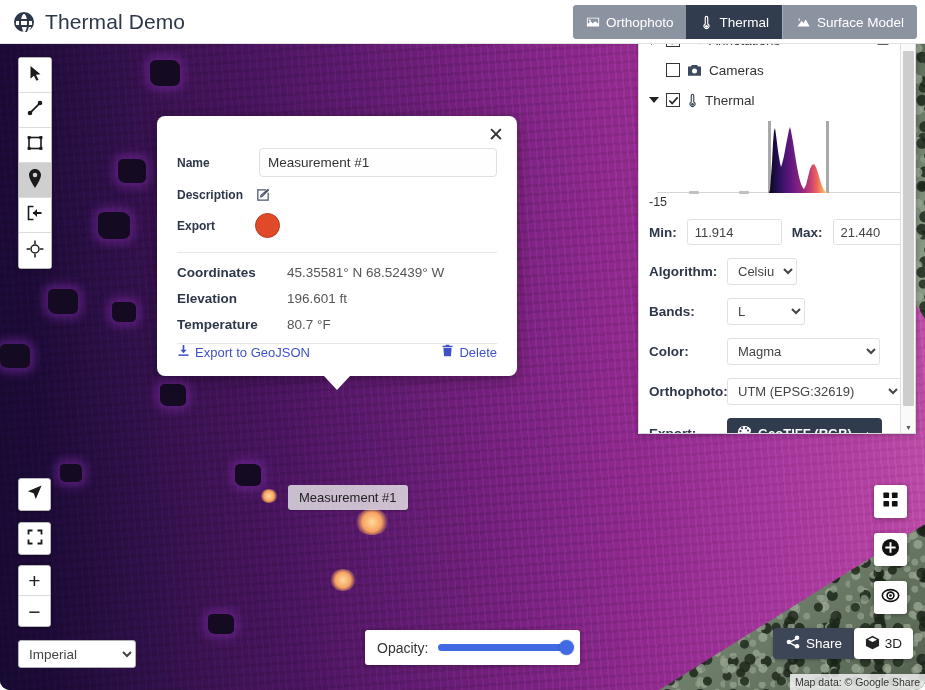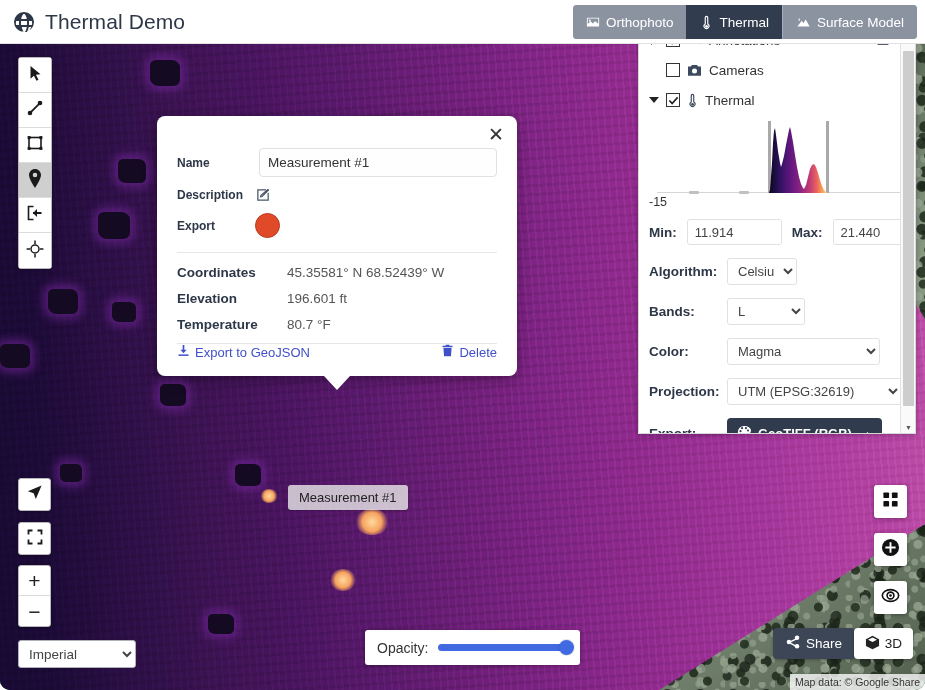--- a/index.html
+++ b/index.html
@@ -740,21 +740,21 @@
           <option>L</option>
         </select>
       </div>
       <div class="ctl-row">
         <span class="ctl-lbl">Color:</span>
         <select class="sel sel-color">
           <option>Magma</option>
         </select>
       </div>
       <div class="ctl-row">
-        <span class="ctl-lbl">Projection:</span>
+        <span class="ctl-lbl">Orthophoto:</span>
         <select class="sel sel-proj">
           <option>UTM (EPSG:32619)</option>
         </select>
       </div>
       <div class="ctl-row">
         <span class="ctl-lbl">Export:</span>
         <div class="export-btn">
           <span>
             <svg width="14" height="14" viewBox="0 0 16 16" fill="currentColor">
               <path d="M8 1a7 7 0 000 14c1 0 1.6-.6 1.6-1.4 0-.4-.2-.7-.4-1-.2-.3-.4-.6-.4-1 0-.8.6-1.4 1.4-1.4h1.6A4.2 4.2 0 0016 6c0-2.8-3.6-5-8-5zM4 8.2a1.2 1.2 0 110-2.4 1.2 1.2 0 010 2.4zm1.8-3.4a1.2 1.2 0 110-2.4 1.2 1.2 0 010 2.4zm4.4 0a1.2 1.2 0 110-2.4 1.2 1.2 0 010 2.4zm2.4 2.6a1.2 1.2 0 110-2.4 1.2 1.2 0 010 2.4z"></path>

